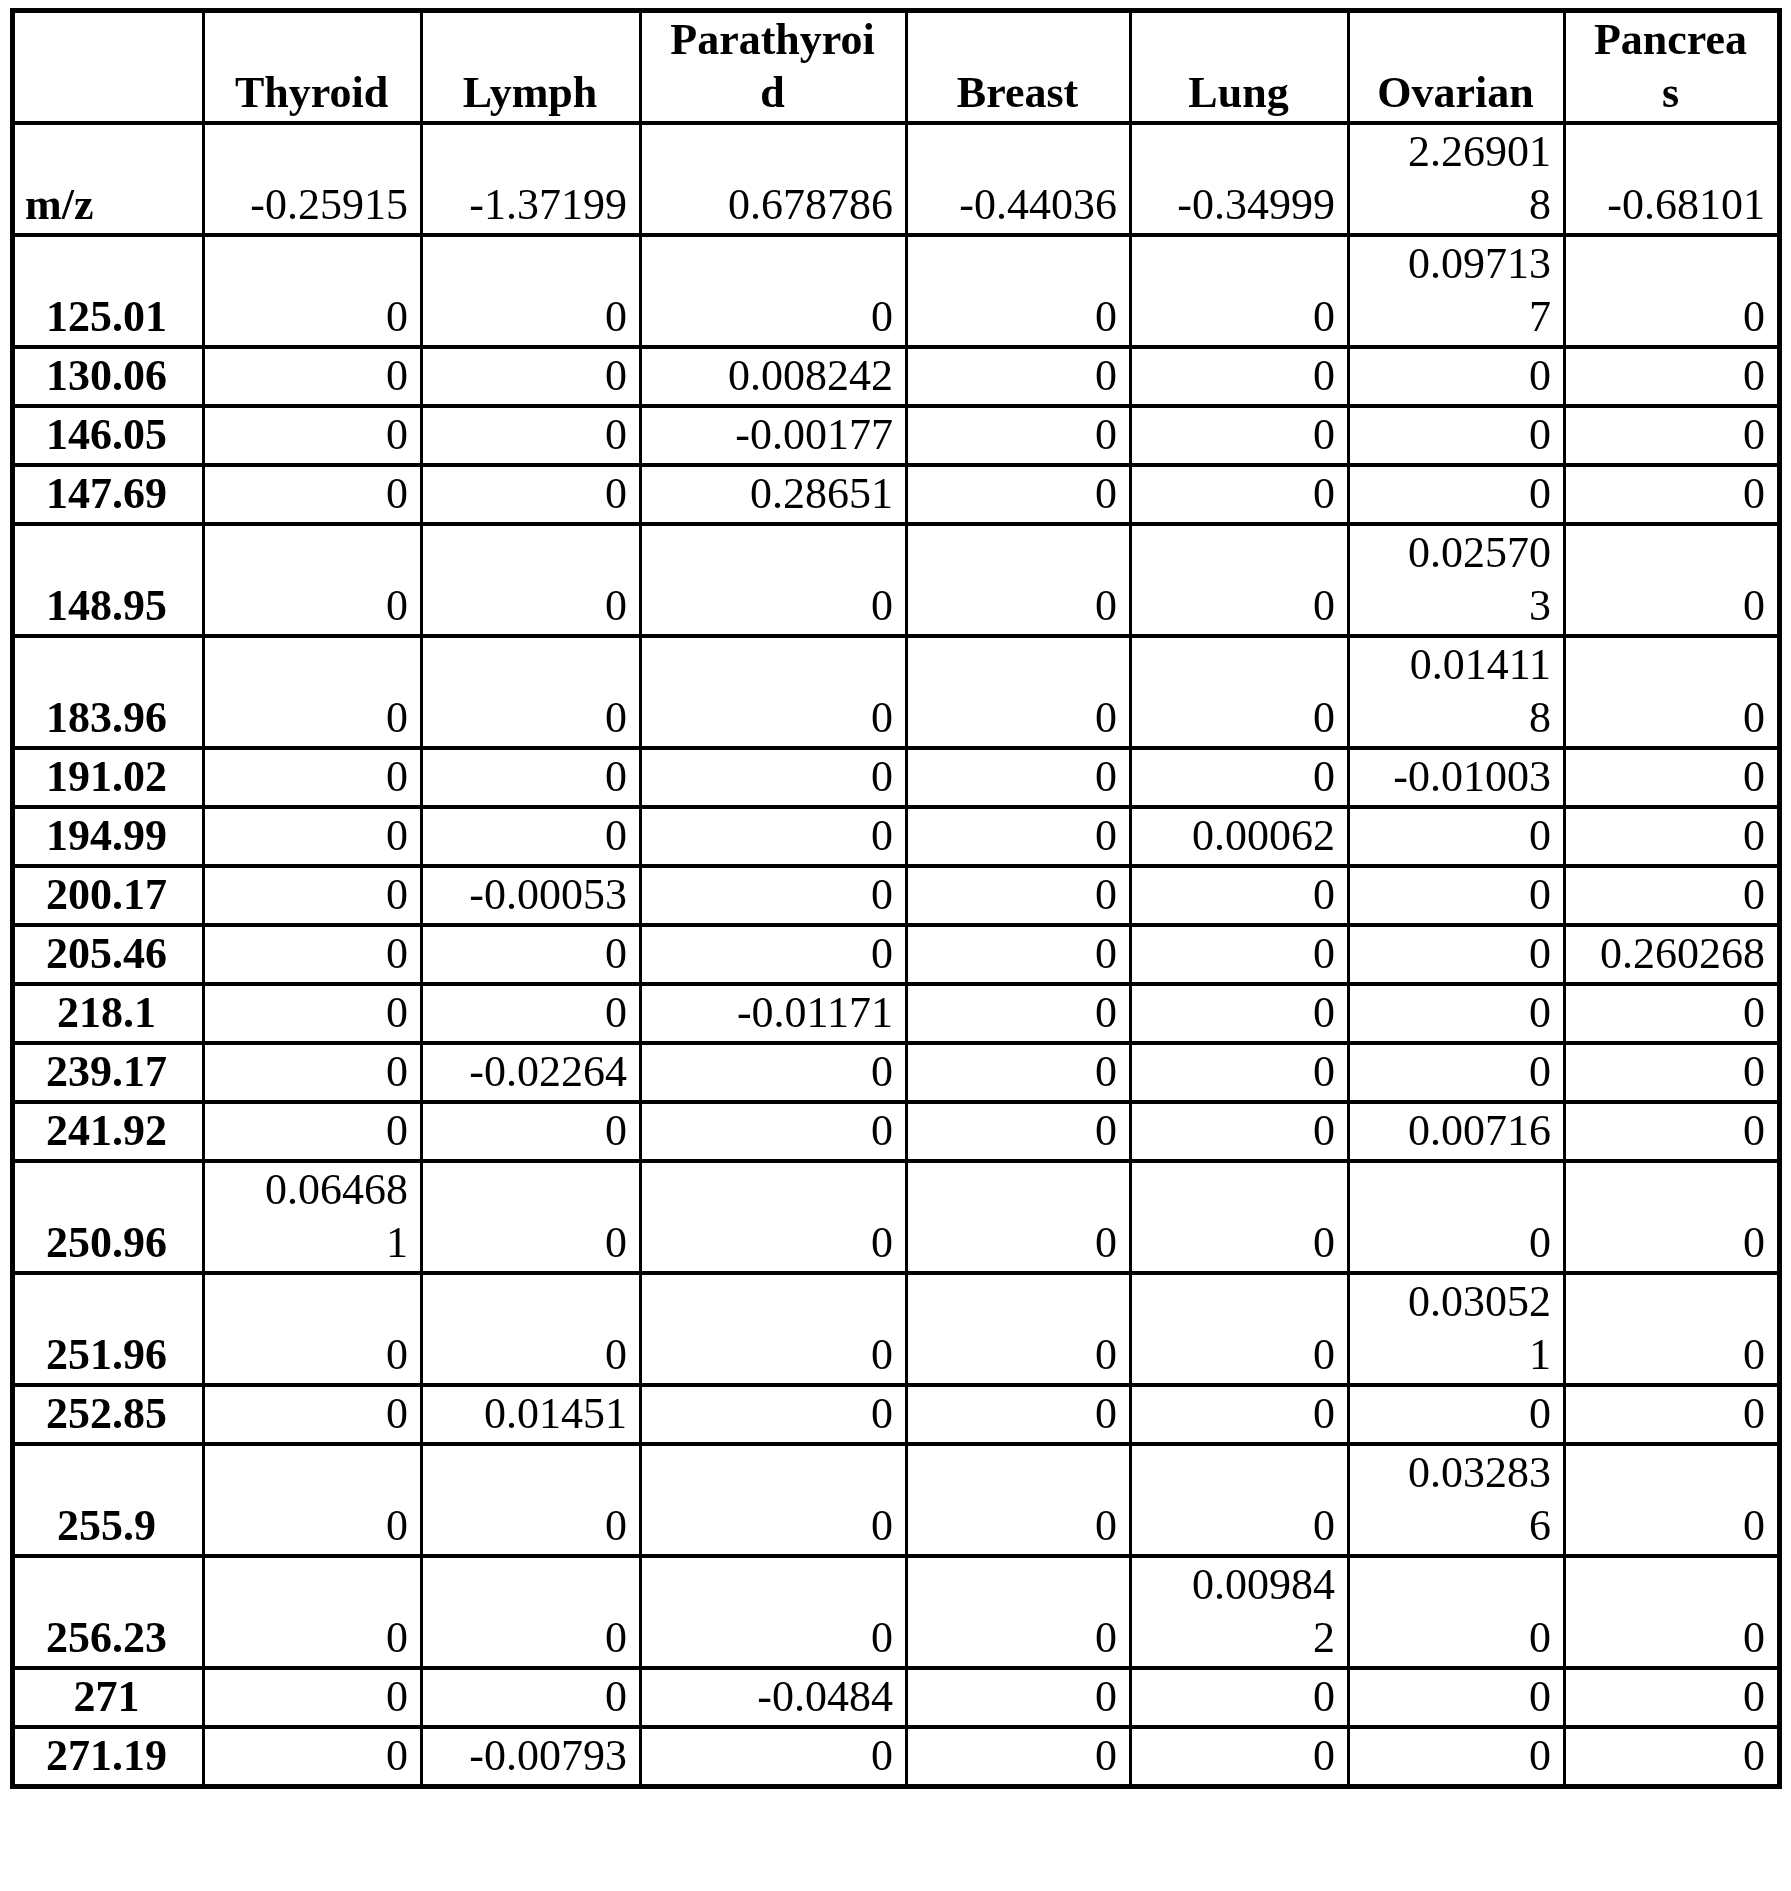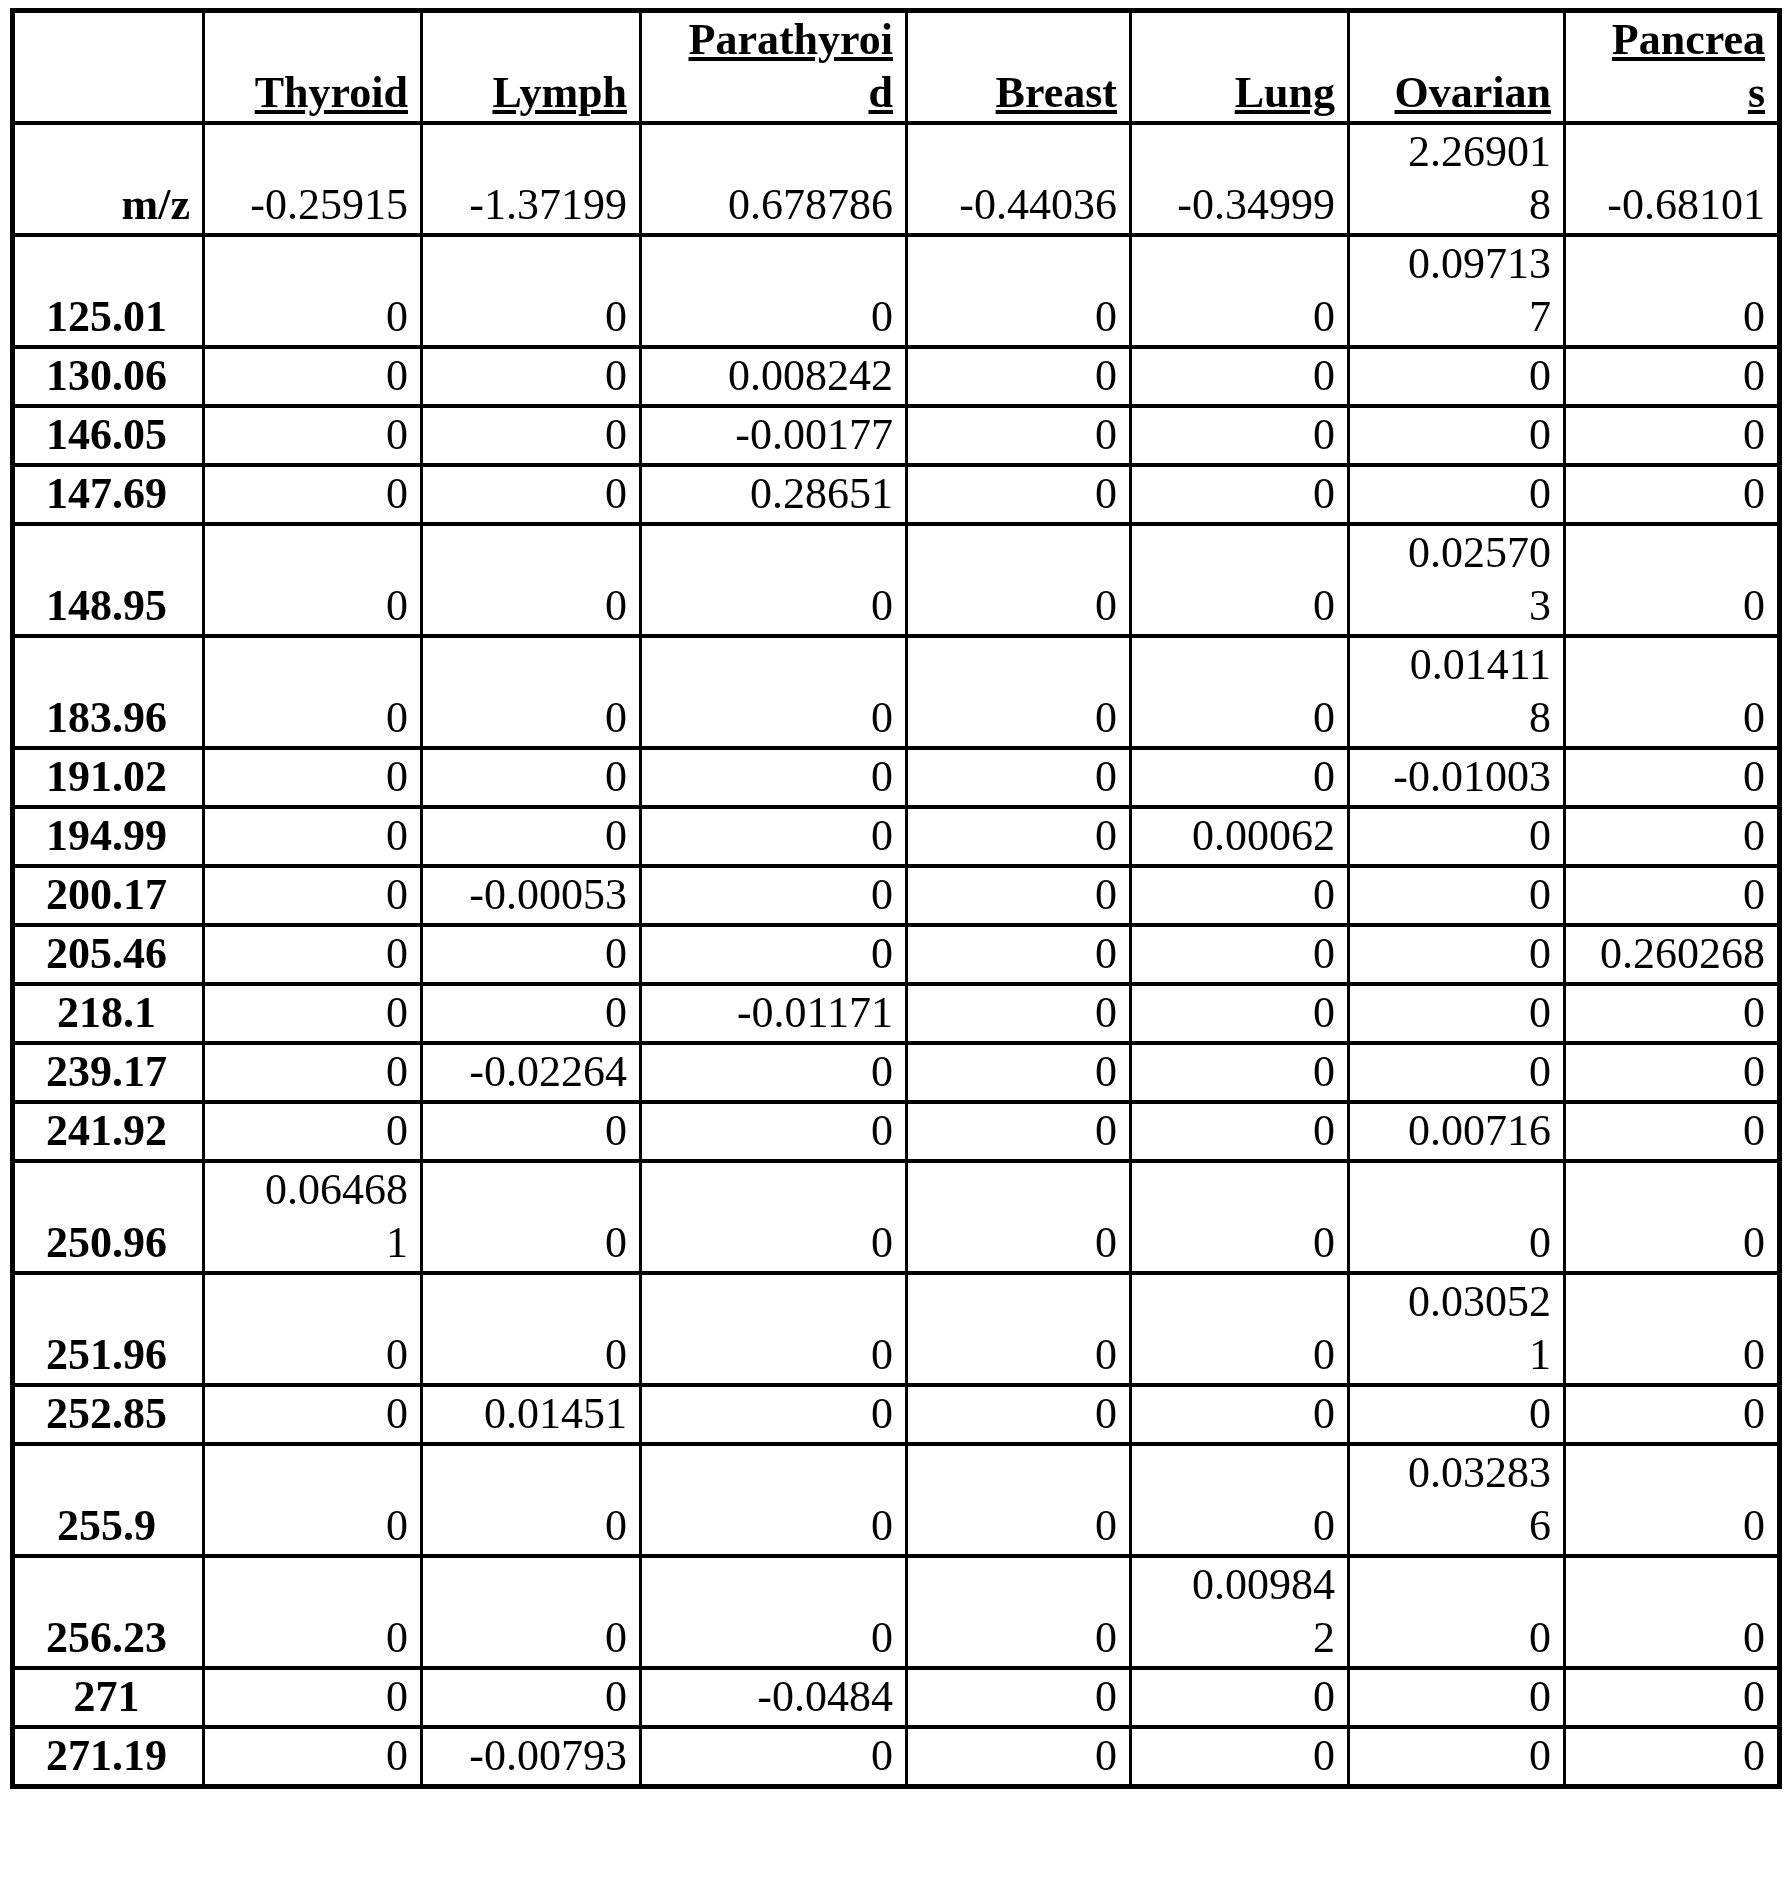--- a/index.html
+++ b/index.html
@@ -25,31 +25,30 @@
     border-bottom-width: 4px;
     vertical-align: bottom;
     padding: 0 12px 2px 8px;
     white-space: pre-line;
     overflow: hidden;
   }
   th.corner-cell {
     padding-left: 10px;
   }
   th.header-cell {
-    text-align: right;
+    text-align: center;
     font-weight: bold;
     padding-left: 10px;
-    text-decoration: underline;
   }
   td.label-cell {
     font-weight: bold;
     text-align: center;
   }
   td.label-cell.left {
-    text-align: right;
+    text-align: left;
     padding-left: 10px;
   }
   td.value-cell {
     text-align: right;
   }
   tr.tall   { height: 108px; }
   tr.normal { height: 53px; }
 </style>
 </head>
 <body>

